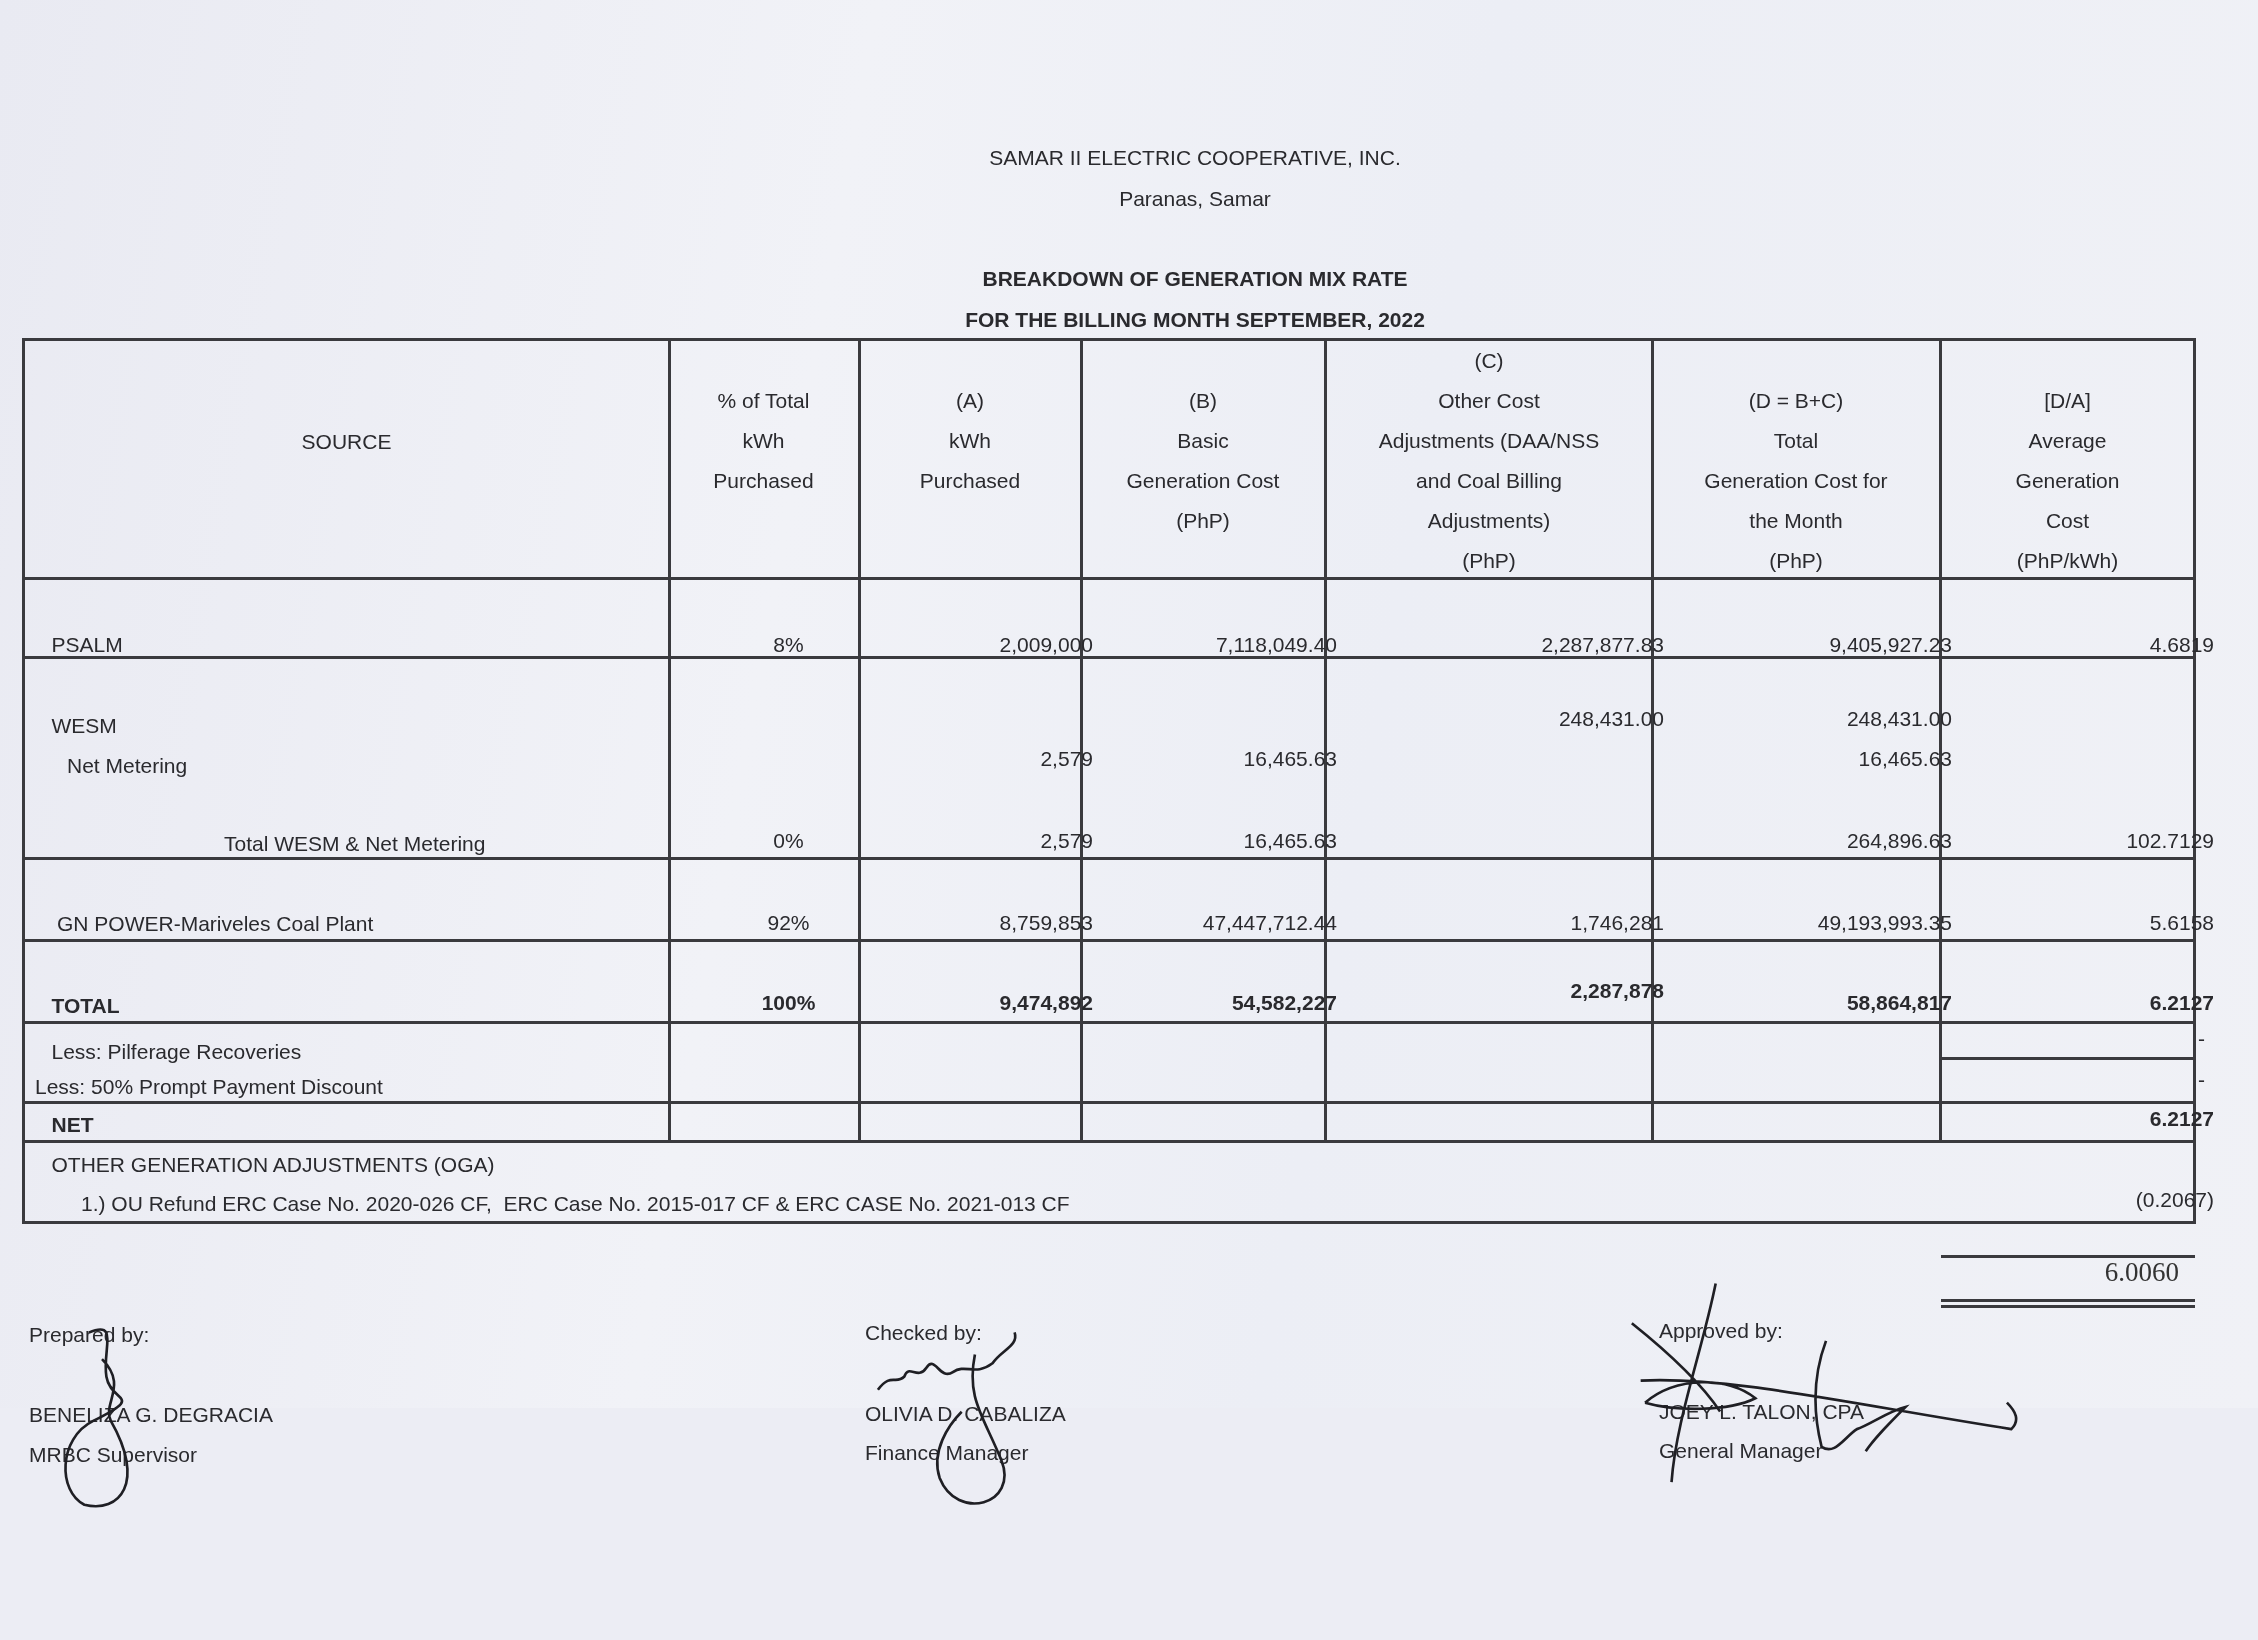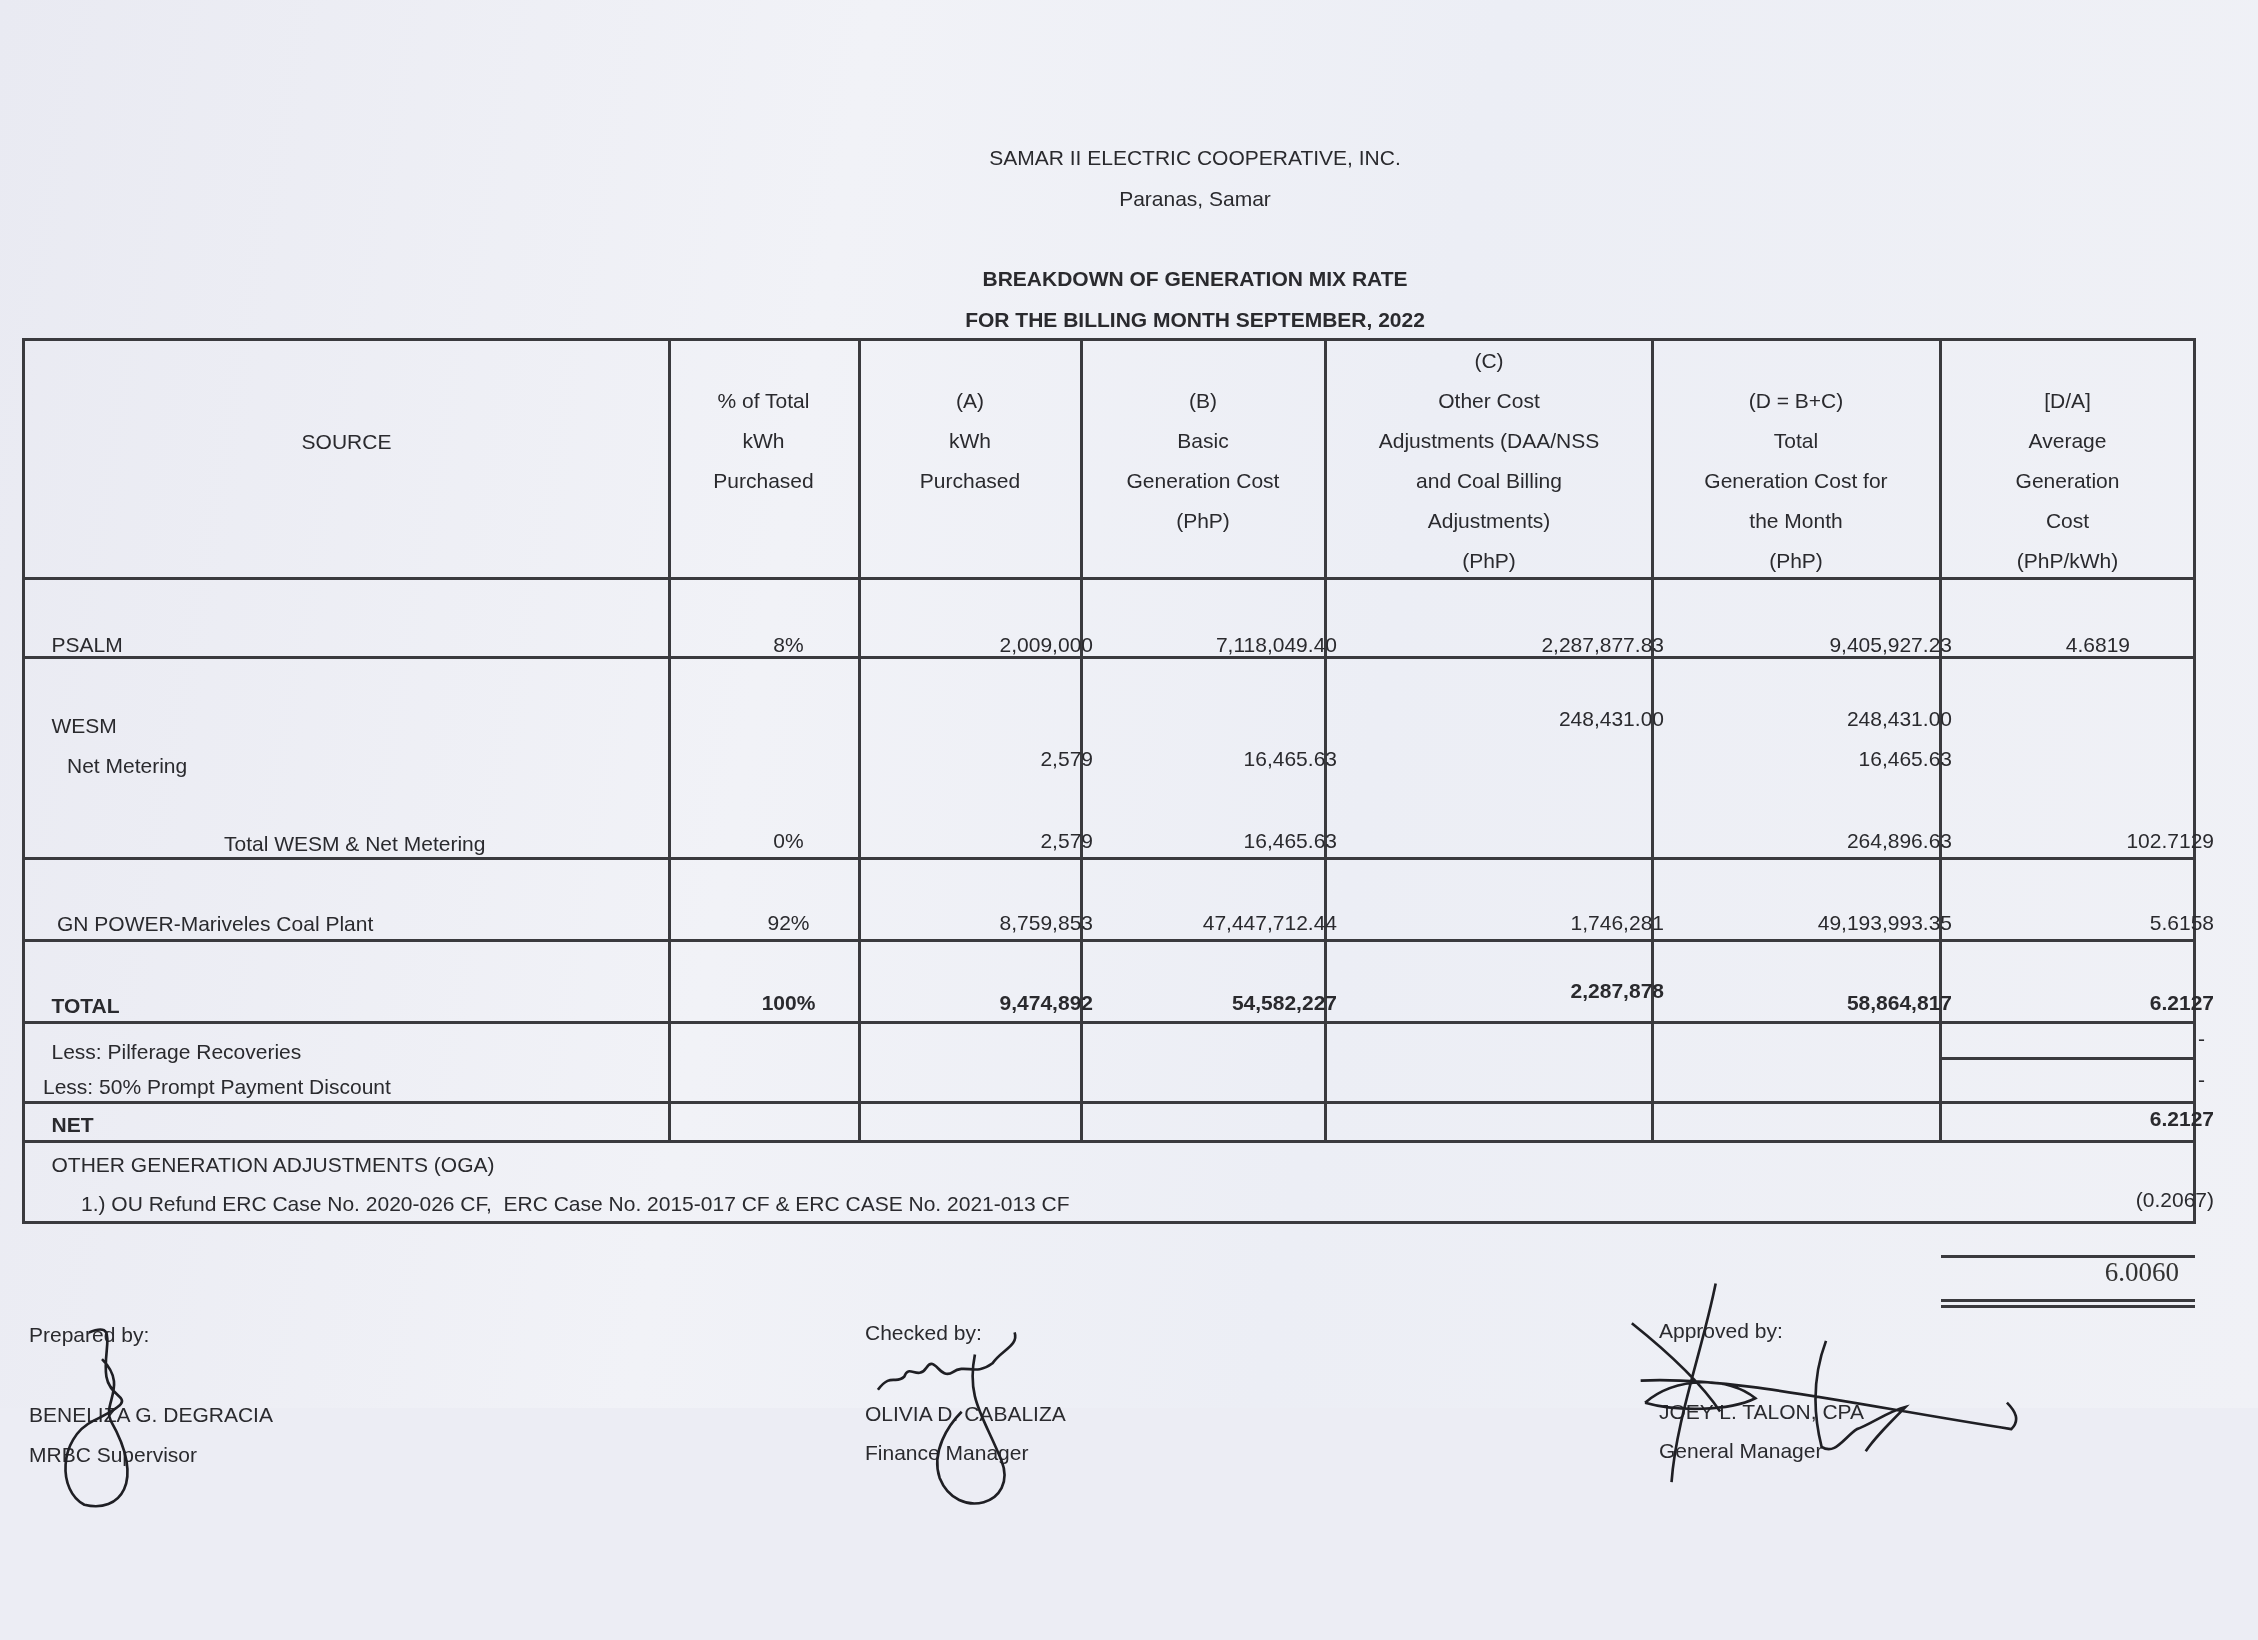--- a/index.html
+++ b/index.html
@@ -111,21 +111,21 @@
       <div>(PhP/kWh)</div>
     </div>
 
     <div>
       <div class="cell c-left" style="left:26.5px;top:632px;">PSALM</div>
       <div class="cell c-center" style="left:670px;top:632px;width:187px;">8%</div>
       <div class="cell c-right" style="left:860px;top:632px;width:208px;">2,009,000</div>
       <div class="cell c-right" style="left:1082px;top:632px;width:230px;">7,118,049.40</div>
       <div class="cell c-right" style="left:1327px;top:632px;width:312px;">2,287,877.83</div>
       <div class="cell c-right" style="left:1653px;top:632px;width:274px;">9,405,927.23</div>
-      <div class="cell c-right" style="left:1858px;top:632px;width:247px;">4.6819</div>
+      <div class="cell c-right" style="left:1942px;top:632px;width:247px;">4.6819</div>
     </div>
 
     <div>
       <div class="cell c-left" style="left:26.5px;top:713px;">WESM</div>
       <div class="cell c-right" style="left:1327px;top:706px;width:312px;">248,431.00</div>
       <div class="cell c-right" style="left:1653px;top:706px;width:274px;">248,431.00</div>
     </div>
     <div>
       <div class="cell c-left" style="left:42px;top:753px;">Net Metering</div>
       <div class="cell c-right" style="left:860px;top:746px;width:208px;">2,579</div>
@@ -159,21 +159,21 @@
       <div class="cell c-right bold" style="left:1327px;top:978px;width:312px;">2,287,878</div>
       <div class="cell c-right bold" style="left:1653px;top:990px;width:274px;">58,864,817</div>
       <div class="cell c-right bold" style="left:1942px;top:990px;width:247px;">6.2127</div>
     </div>
 
     <div>
       <div class="cell c-left" style="left:26.5px;top:1033px;margin-top:6px;">Less: Pilferage Recoveries</div>
       <div class="cell c-right" style="left:1942px;top:1026px;width:238px;">-</div>
     </div>
     <div>
-      <div class="cell c-left" style="left:18px;top:1074px;">Less: 50% Prompt Payment Discount</div>
+      <div class="cell c-left" style="left:10px;top:1074px;">Less: 50% Prompt Payment Discount</div>
       <div class="cell c-right" style="left:1942px;top:1067px;width:238px;">-</div>
     </div>
 
     <div>
       <div class="cell c-left bold" style="left:26.5px;top:1112px;">NET</div>
       <div class="cell c-right bold" style="left:1942px;top:1106px;width:247px;">6.2127</div>
     </div>
 
     <div>
       <div class="cell c-left" style="left:26.5px;top:1152px;">OTHER GENERATION ADJUSTMENTS (OGA)</div>

